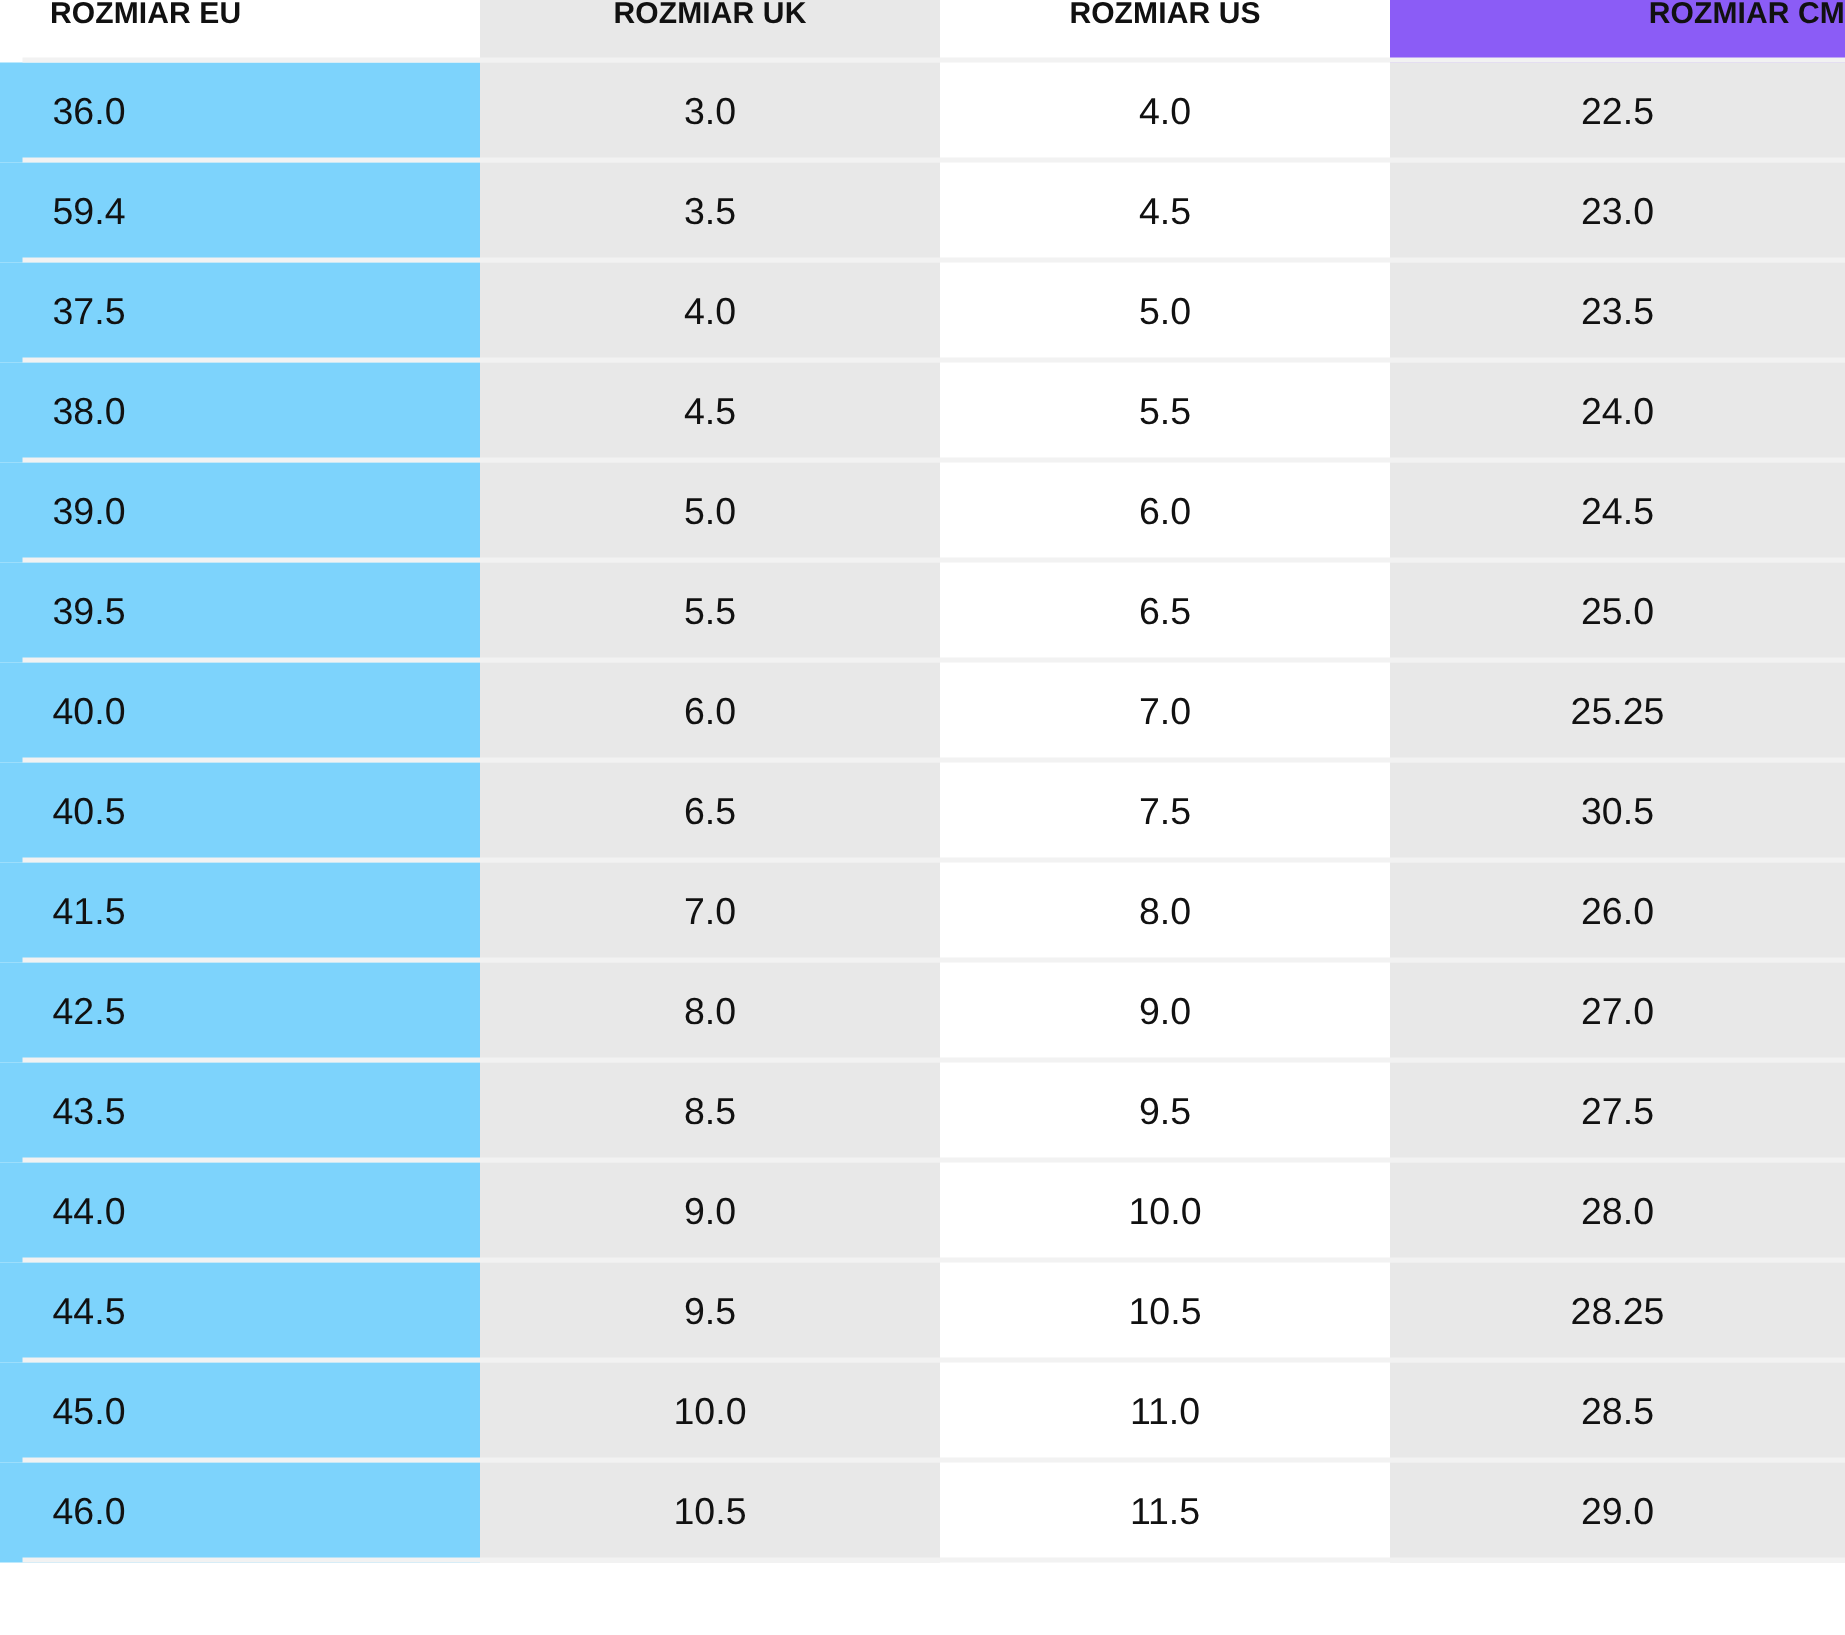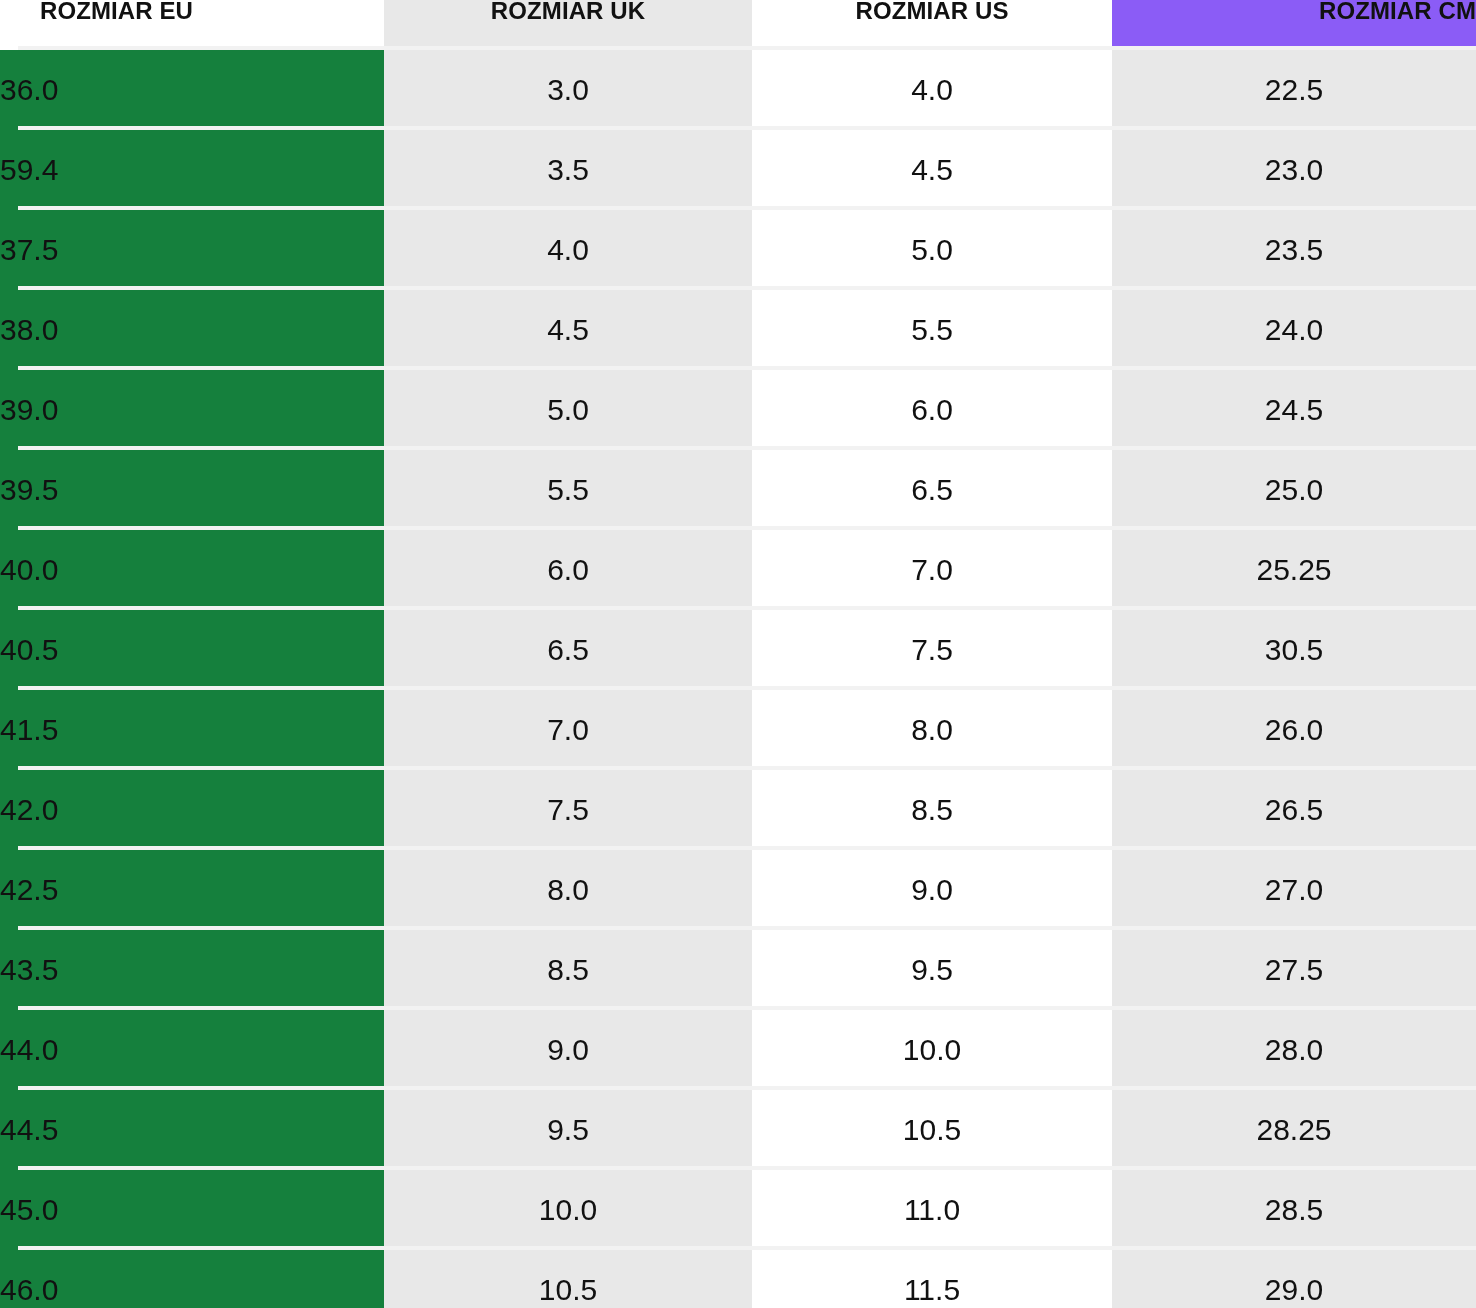--- a/index.html
+++ b/index.html
@@ -59,21 +59,21 @@
   tbody td {
     font-size: 30px;
     font-weight: 400;
     padding: 0;
     vertical-align: middle;
     line-height: 34px;
     color: #111111;
     white-space: nowrap;
   }
 
-  td.c-eu { text-align: left;   background: #15803d; }
+  td.c-eu { text-align: left;   padding-left: 42px; background: #7dd3fc; }
   td.c-uk { text-align: center; background: #e8e8e8; }
   td.c-us { text-align: center; background: #ffffff; }
   td.c-cm { text-align: center; background: #e8e8e8; }
 
   
   .rowline {
     position: absolute;
     left: 18px;
     right: 0;
     height: 4px;
@@ -162,26 +162,20 @@
           <td class="c-eu">40.5</td>
           <td class="c-uk">6.5</td>
           <td class="c-us">7.5</td>
           <td class="c-cm">30.5</td>
         </tr>
         <tr>
           <td class="c-eu">41.5</td>
           <td class="c-uk">7.0</td>
           <td class="c-us">8.0</td>
           <td class="c-cm">26.0</td>
-        </tr>
-        <tr>
-          <td class="c-eu">42.0</td>
-          <td class="c-uk">7.5</td>
-          <td class="c-us">8.5</td>
-          <td class="c-cm">26.5</td>
         </tr>
         <tr>
           <td class="c-eu">42.5</td>
           <td class="c-uk">8.0</td>
           <td class="c-us">9.0</td>
           <td class="c-cm">27.0</td>
         </tr>
         <tr>
           <td class="c-eu">43.5</td>
           <td class="c-uk">8.5</td>

